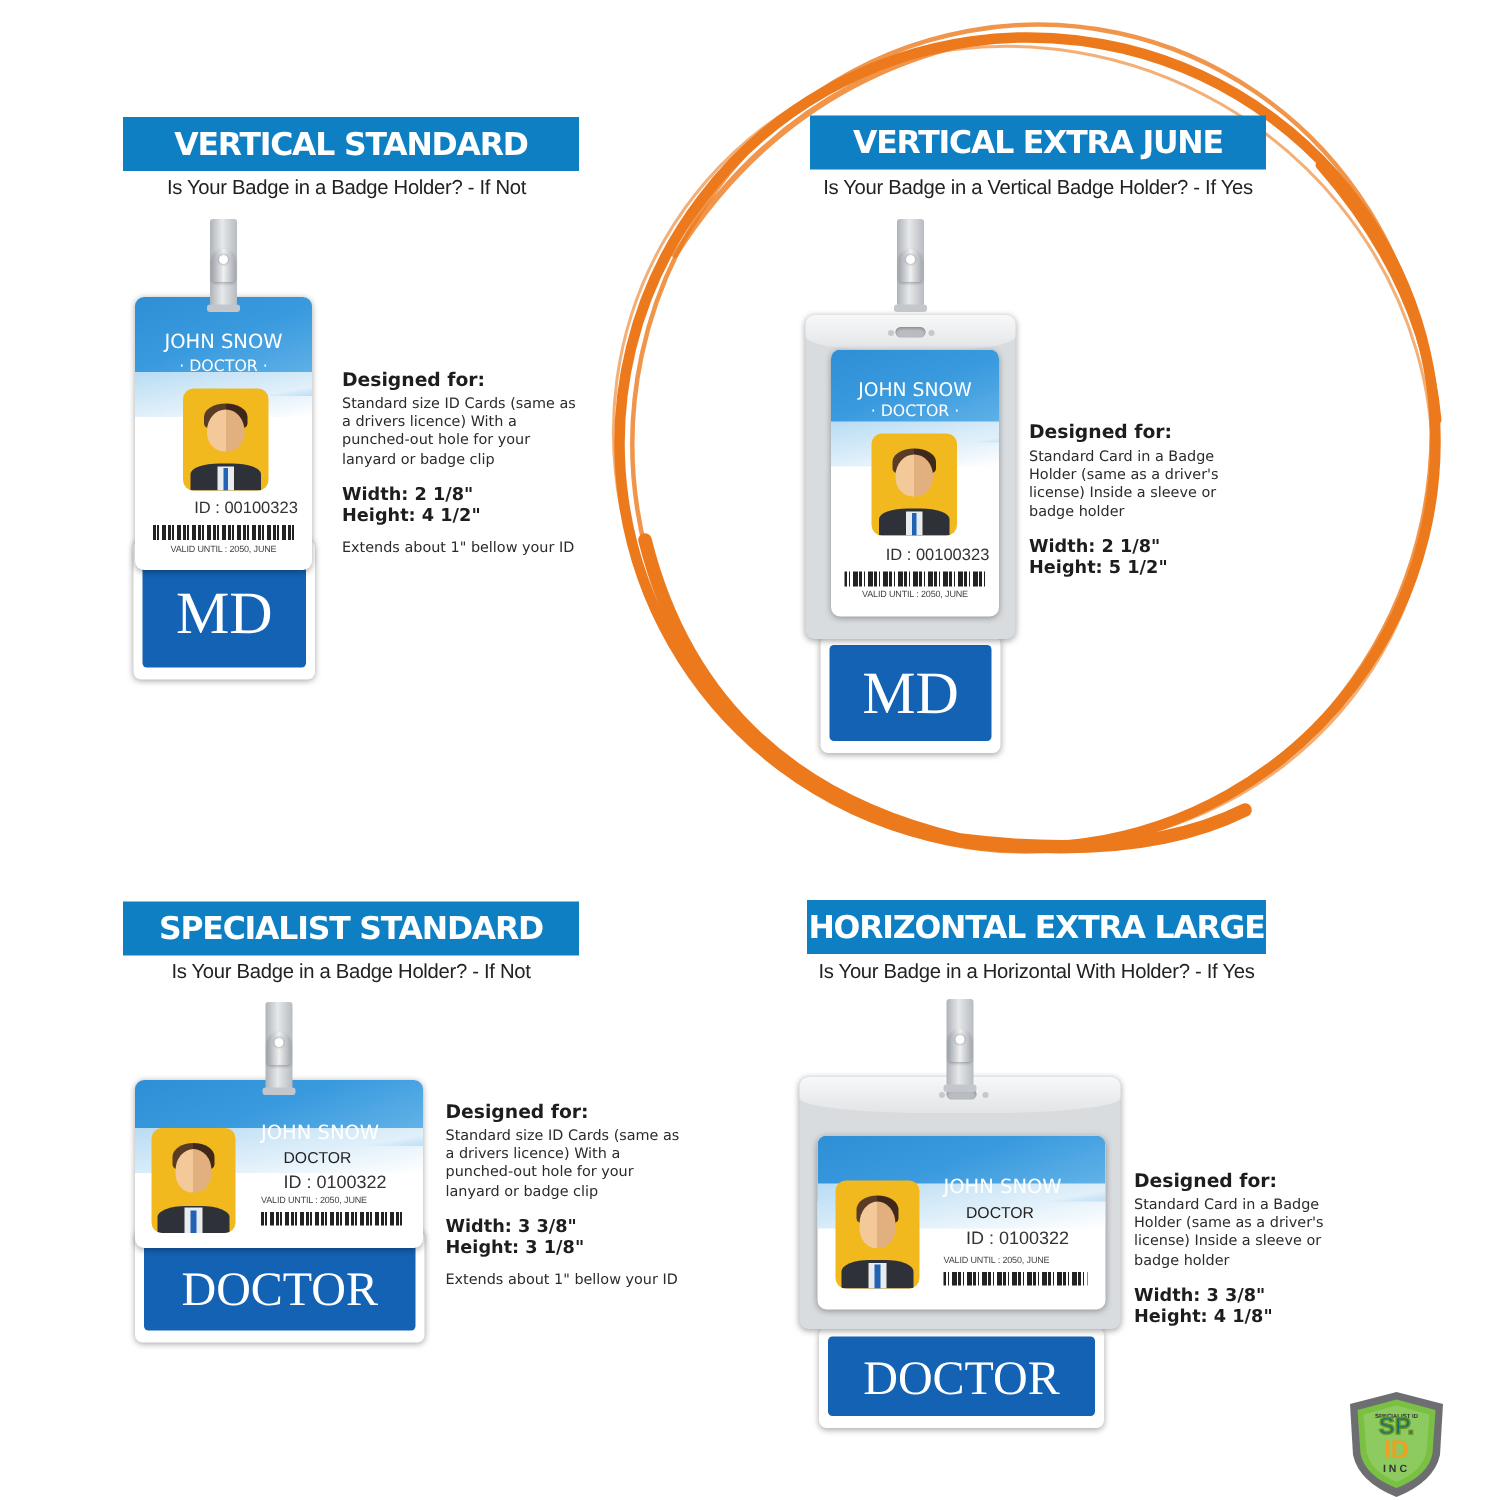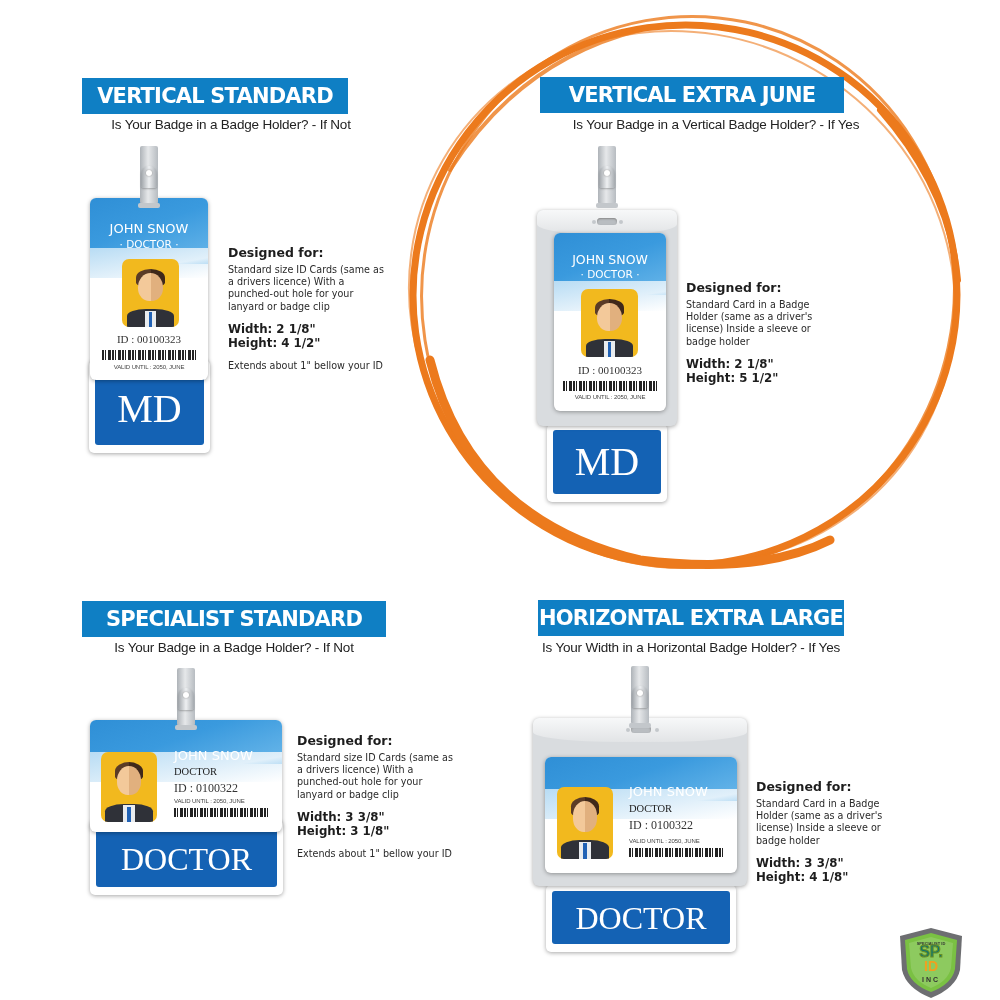--- a/index.html
+++ b/index.html
@@ -71,21 +71,21 @@
     border-radius: 40% 40% 0 0; background: #2f3138;
   }
   .photo .shirt {
     position: absolute; width: 20%; height: 24%; left: 40%; bottom: 0;
     background: #e9ecef;
   }
   .photo .tie {
     position: absolute; width: 6%; height: 22%; left: 47%; bottom: 0;
     background: #2162b5;
   }
-  .idtext { position: absolute; font-family: Liberation Serif, serif; color: #333; white-space: nowrap; }
+  .idtext { position: absolute; font-family: Liberation Sans, sans-serif; color: #333; white-space: nowrap; margin-left: 15px; }
   .barcode {
     position: absolute;
     background: repeating-linear-gradient(90deg, #222 0 2px, #fff 2px 3px, #222 3px 4px, #fff 4px 6px, #222 6px 9px, #fff 9px 10px);
   }
   .valid { position: absolute; font-size: 6px; color: #444; white-space: nowrap; letter-spacing: -0.1px; }
 
   .tab {
     position: absolute; background: #fff; border-radius: 5px;
     box-shadow: 0 1px 4px rgba(0,0,0,.35);
   }
@@ -127,21 +127,21 @@
     <ellipse cx="685" cy="295" rx="272" ry="270" stroke-width="7" transform="rotate(-8 685 295)"></ellipse>
     <ellipse cx="688" cy="292" rx="266" ry="276" stroke-width="3" opacity="0.8" transform="rotate(12 688 292)"></ellipse>
     <ellipse cx="682" cy="298" rx="276" ry="264" stroke-width="2" opacity="0.6" transform="rotate(30 682 298)"></ellipse>
     <path d="M 430 360 Q 470 520 640 560 Q 760 575 830 540" stroke-width="9"></path>
     <path d="M 450 170 Q 520 60 640 30" stroke-width="4" opacity="0.8"></path>
     <path d="M 880 110 Q 950 190 958 280" stroke-width="6"></path>
   </g>
 </svg>
 
 <div class="section">
-  <div class="banner" style="left:82px; top:78px; width:266px;">VERTICAL STANDARD</div>
+  <div class="banner" style="left:82px; top:78px; width:304px;">VERTICAL STANDARD</div>
   <div class="subtitle" style="left:82px; top:117px; width:298px;">Is Your Badge in a Badge Holder? - If Not</div>
 
   <div class="tab" style="left:89px; top:360px; width:121px; height:93px;">
     <div class="inner" style="font-size:40px; line-height:74px; padding-top:6px;">MD</div>
   </div>
 
   <div class="card" style="left:90px; top:198px; width:118px; height:182px;">
     <div class="top" style="height:66px;"></div>
     <div class="wave" style="top:50px;"></div>
     <div class="name" style="left:0; width:118px; text-align:center; top:23px; font-size:13px;">JOHN SNOW</div>
@@ -170,21 +170,21 @@
     <div class="dim">
       <div>Width: 2 1/8"</div>
       <div>Height: 4 1/2"</div>
     </div>
     <div class="ext">Extends about 1" bellow your ID</div>
   </div>
 </div>
 
 <div class="section">
   <div class="banner" style="left:540px; top:77px; width:304px;">VERTICAL  EXTRA JUNE</div>
-  <div class="subtitle" style="left:560px; top:117px; width:312px;">Is Your Badge in a Vertical Badge Holder? - If Yes</div>
+  <div class="subtitle" style="left:536px; top:117px; width:312px;">Is Your Badge in a Vertical Badge Holder? - If Yes</div>
 
   <div class="tab" style="left:547px; top:424px; width:120px; height:78px;">
     <div class="inner" style="font-size:40px; line-height:64px;">MD</div>
   </div>
 
   <div class="holder" style="left:537px; top:210px; width:140px; height:216px;">
     <div class="lip"></div>
     <div class="dot" style="left:55px;"></div>
     <div class="slot" style="left:60px;"></div>
     <div class="dot" style="left:82px;"></div>
@@ -260,21 +260,21 @@
     <div class="dim">
       <div>Width: 3 3/8"</div>
       <div>Height: 3 1/8"</div>
     </div>
     <div class="ext">Extends about 1" bellow your ID</div>
   </div>
 </div>
 
 <div class="section">
   <div class="banner" style="left:538px; top:600px; width:306px;">HORIZONTAL  EXTRA LARGE</div>
-  <div class="subtitle" style="left:534px; top:640px; width:314px;">Is Your Width in a Horizontal Badge Holder? - If Yes</div>
+  <div class="subtitle" style="left:534px; top:640px; width:314px;">Is Your Badge in a Horizontal With Holder? - If Yes</div>
 
   <div class="tab" style="left:546px; top:885px; width:190px; height:67px;">
     <div class="inner" style="font-size:32px; line-height:54px;">DOCTOR</div>
   </div>
 
   <div class="holder" style="left:533px; top:718px; width:214px; height:168px;">
     <div class="lip"></div>
     <div class="dot" style="left:93px;"></div>
     <div class="slot" style="left:98px;"></div>
     <div class="dot" style="left:122px;"></div>
@@ -314,15 +314,15 @@
 </div>
 
 <div class="logo">
   <svg width="70" height="74" viewBox="0 0 70 74">
     <path d="M35 2 L66 10 L64 44 Q60 62 35 72 Q10 62 6 44 L4 10 Z" fill="#6d6e71"></path>
     <path d="M35 7 L61 14 L59 43 Q56 58 35 66 Q14 58 11 43 L9 14 Z" fill="#7ac143"></path>
     <path d="M35 11 L57 17 L55 42 Q52 55 35 62 Q18 55 15 42 L13 17 Z" fill="#ffffff" opacity="0.15"></path>
   </svg>
   <div style="position:absolute; left:0; top:15px; width:70px; text-align:center; font-size:4px; color:#333; font-weight:bold;">SPECIALIST ID</div>
   <div style="position:absolute; left:0; top:18px; width:70px; text-align:center; font-size:16px; line-height:16px; color:#0f766e; font-weight:bold; -webkit-text-stroke:1px #6b8e23;">SP.</div>
-  <div style="position:absolute; left:0; top:33px; width:70px; text-align:center; font-size:14px; line-height:15px; color:#f0a020; font-weight:bold;">ID</div>
+  <div style="position:absolute; left:0; top:33px; width:70px; text-align:center; font-size:17px; line-height:15px; color:#f0a020; font-weight:bold;">ID</div>
   <div style="position:absolute; left:0; top:50px; width:70px; text-align:center; font-size:7px; letter-spacing:2px; color:#333; font-weight:bold;">INC</div>
 </div>
 
 </body></html>

